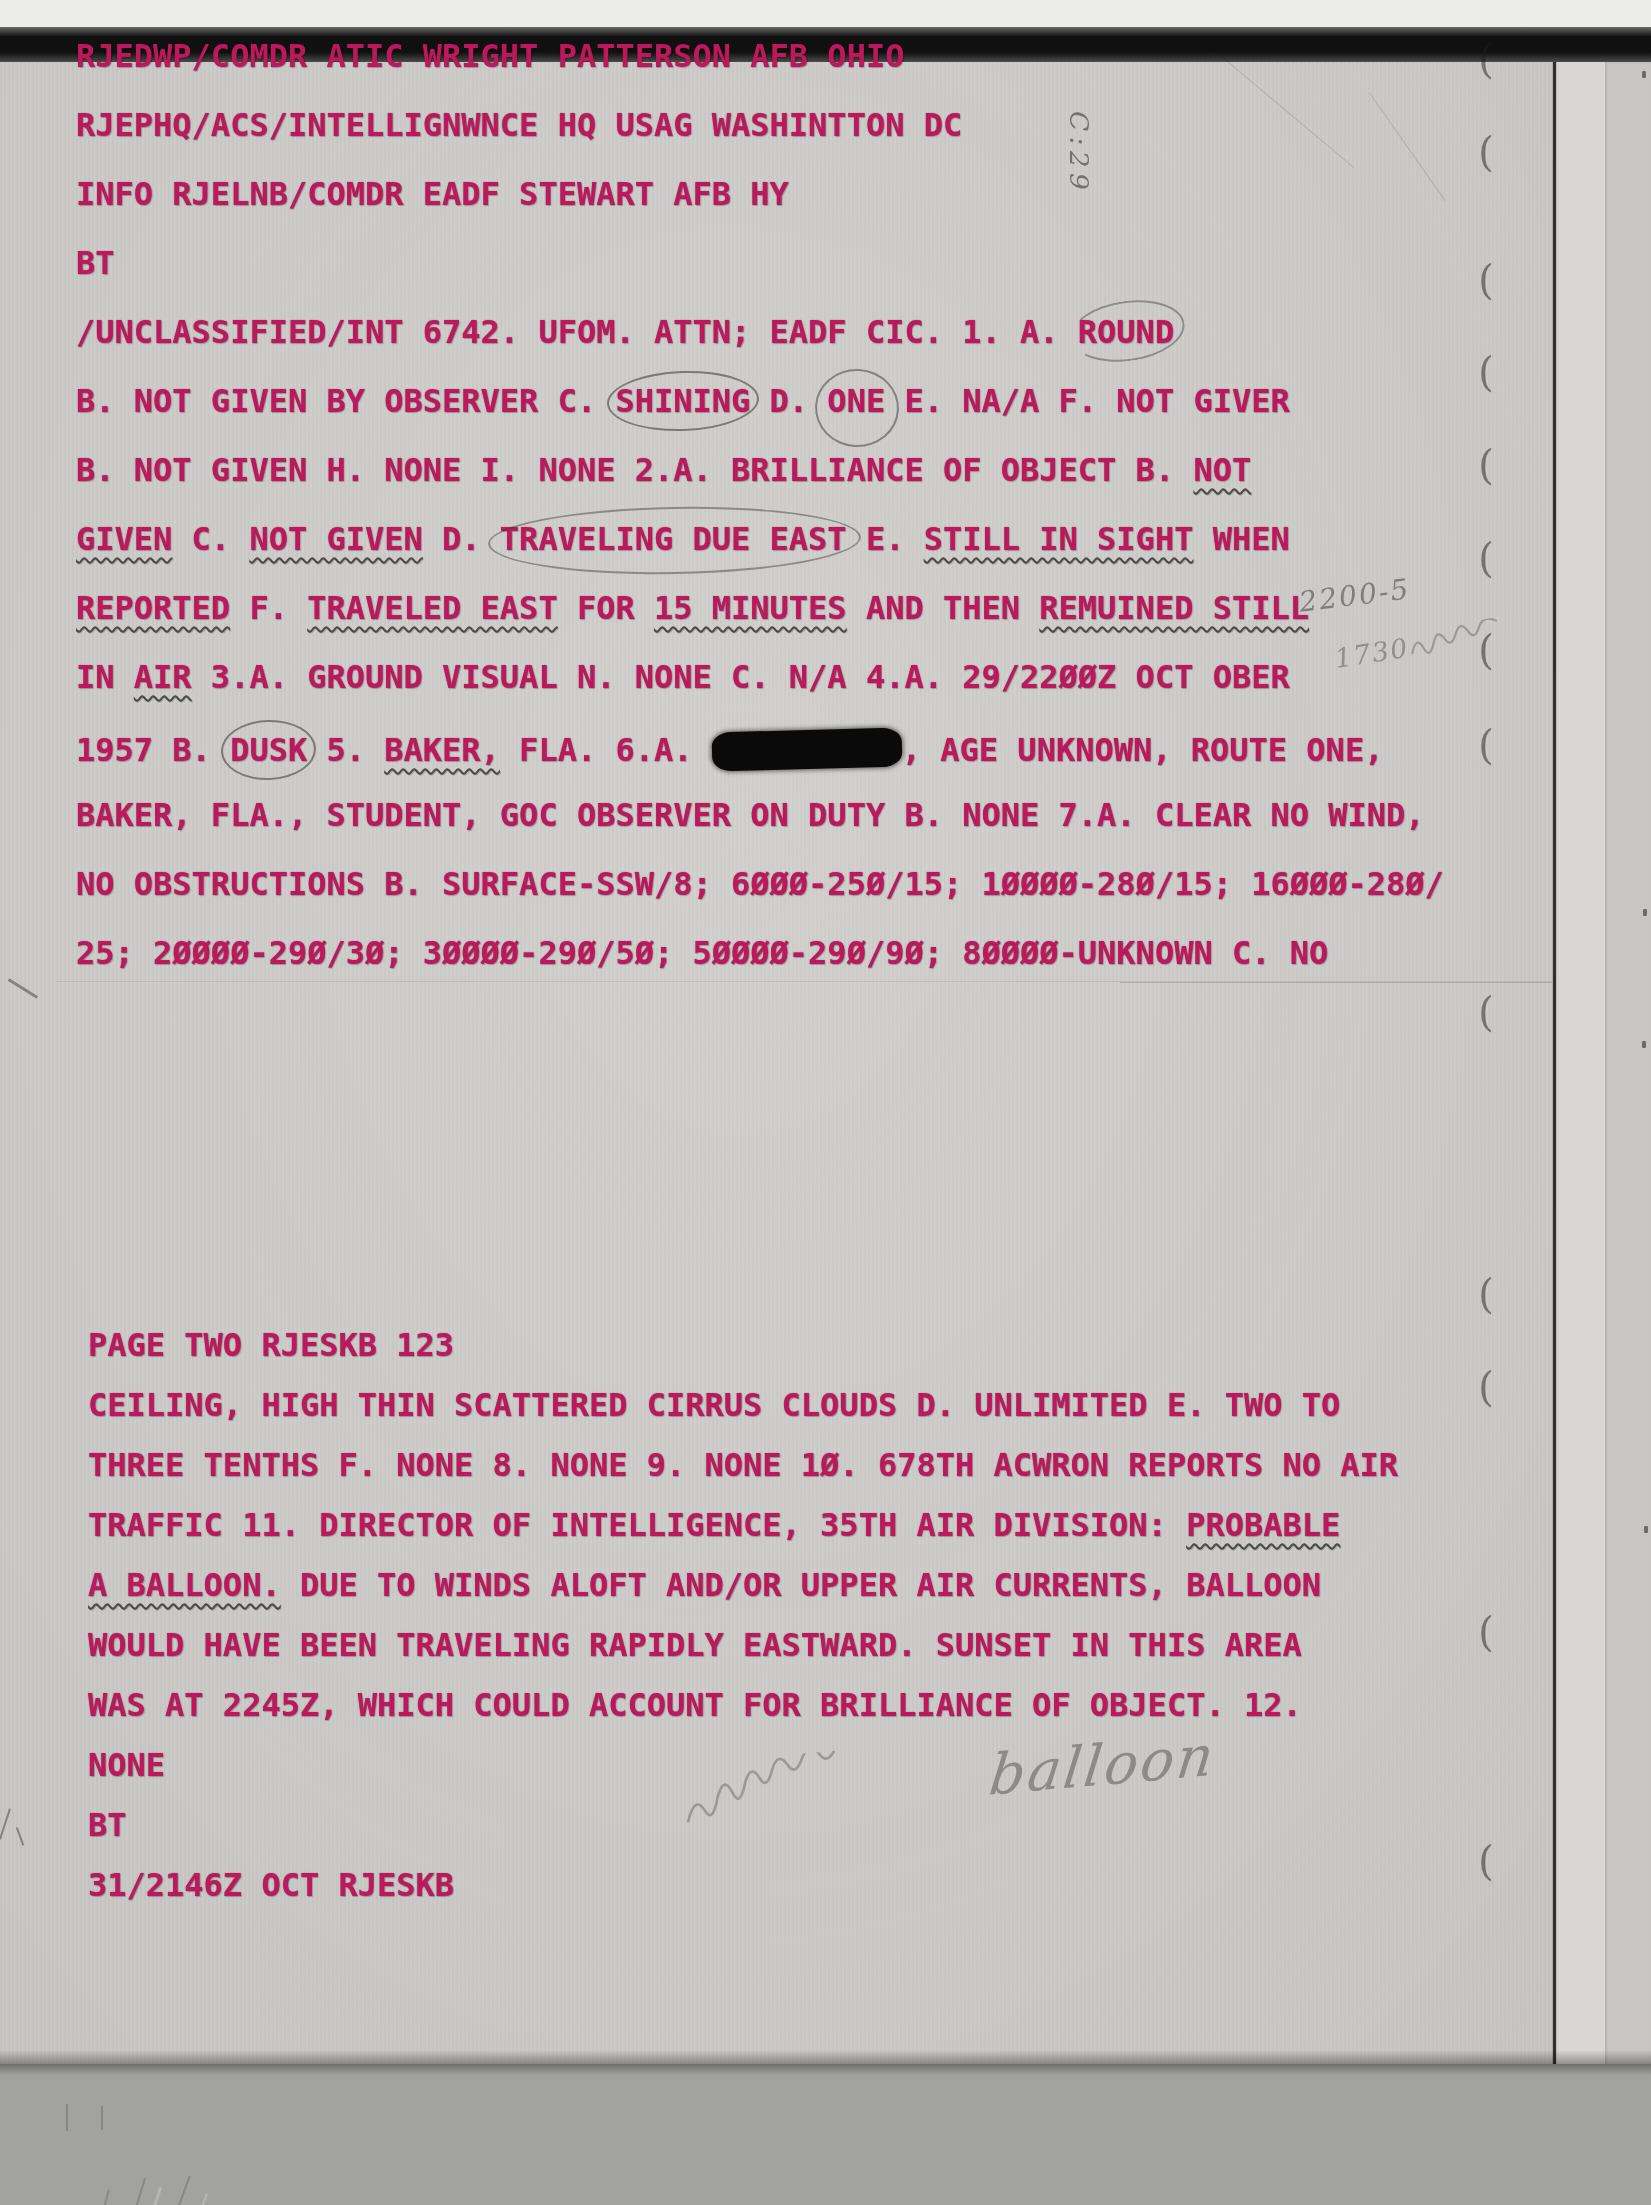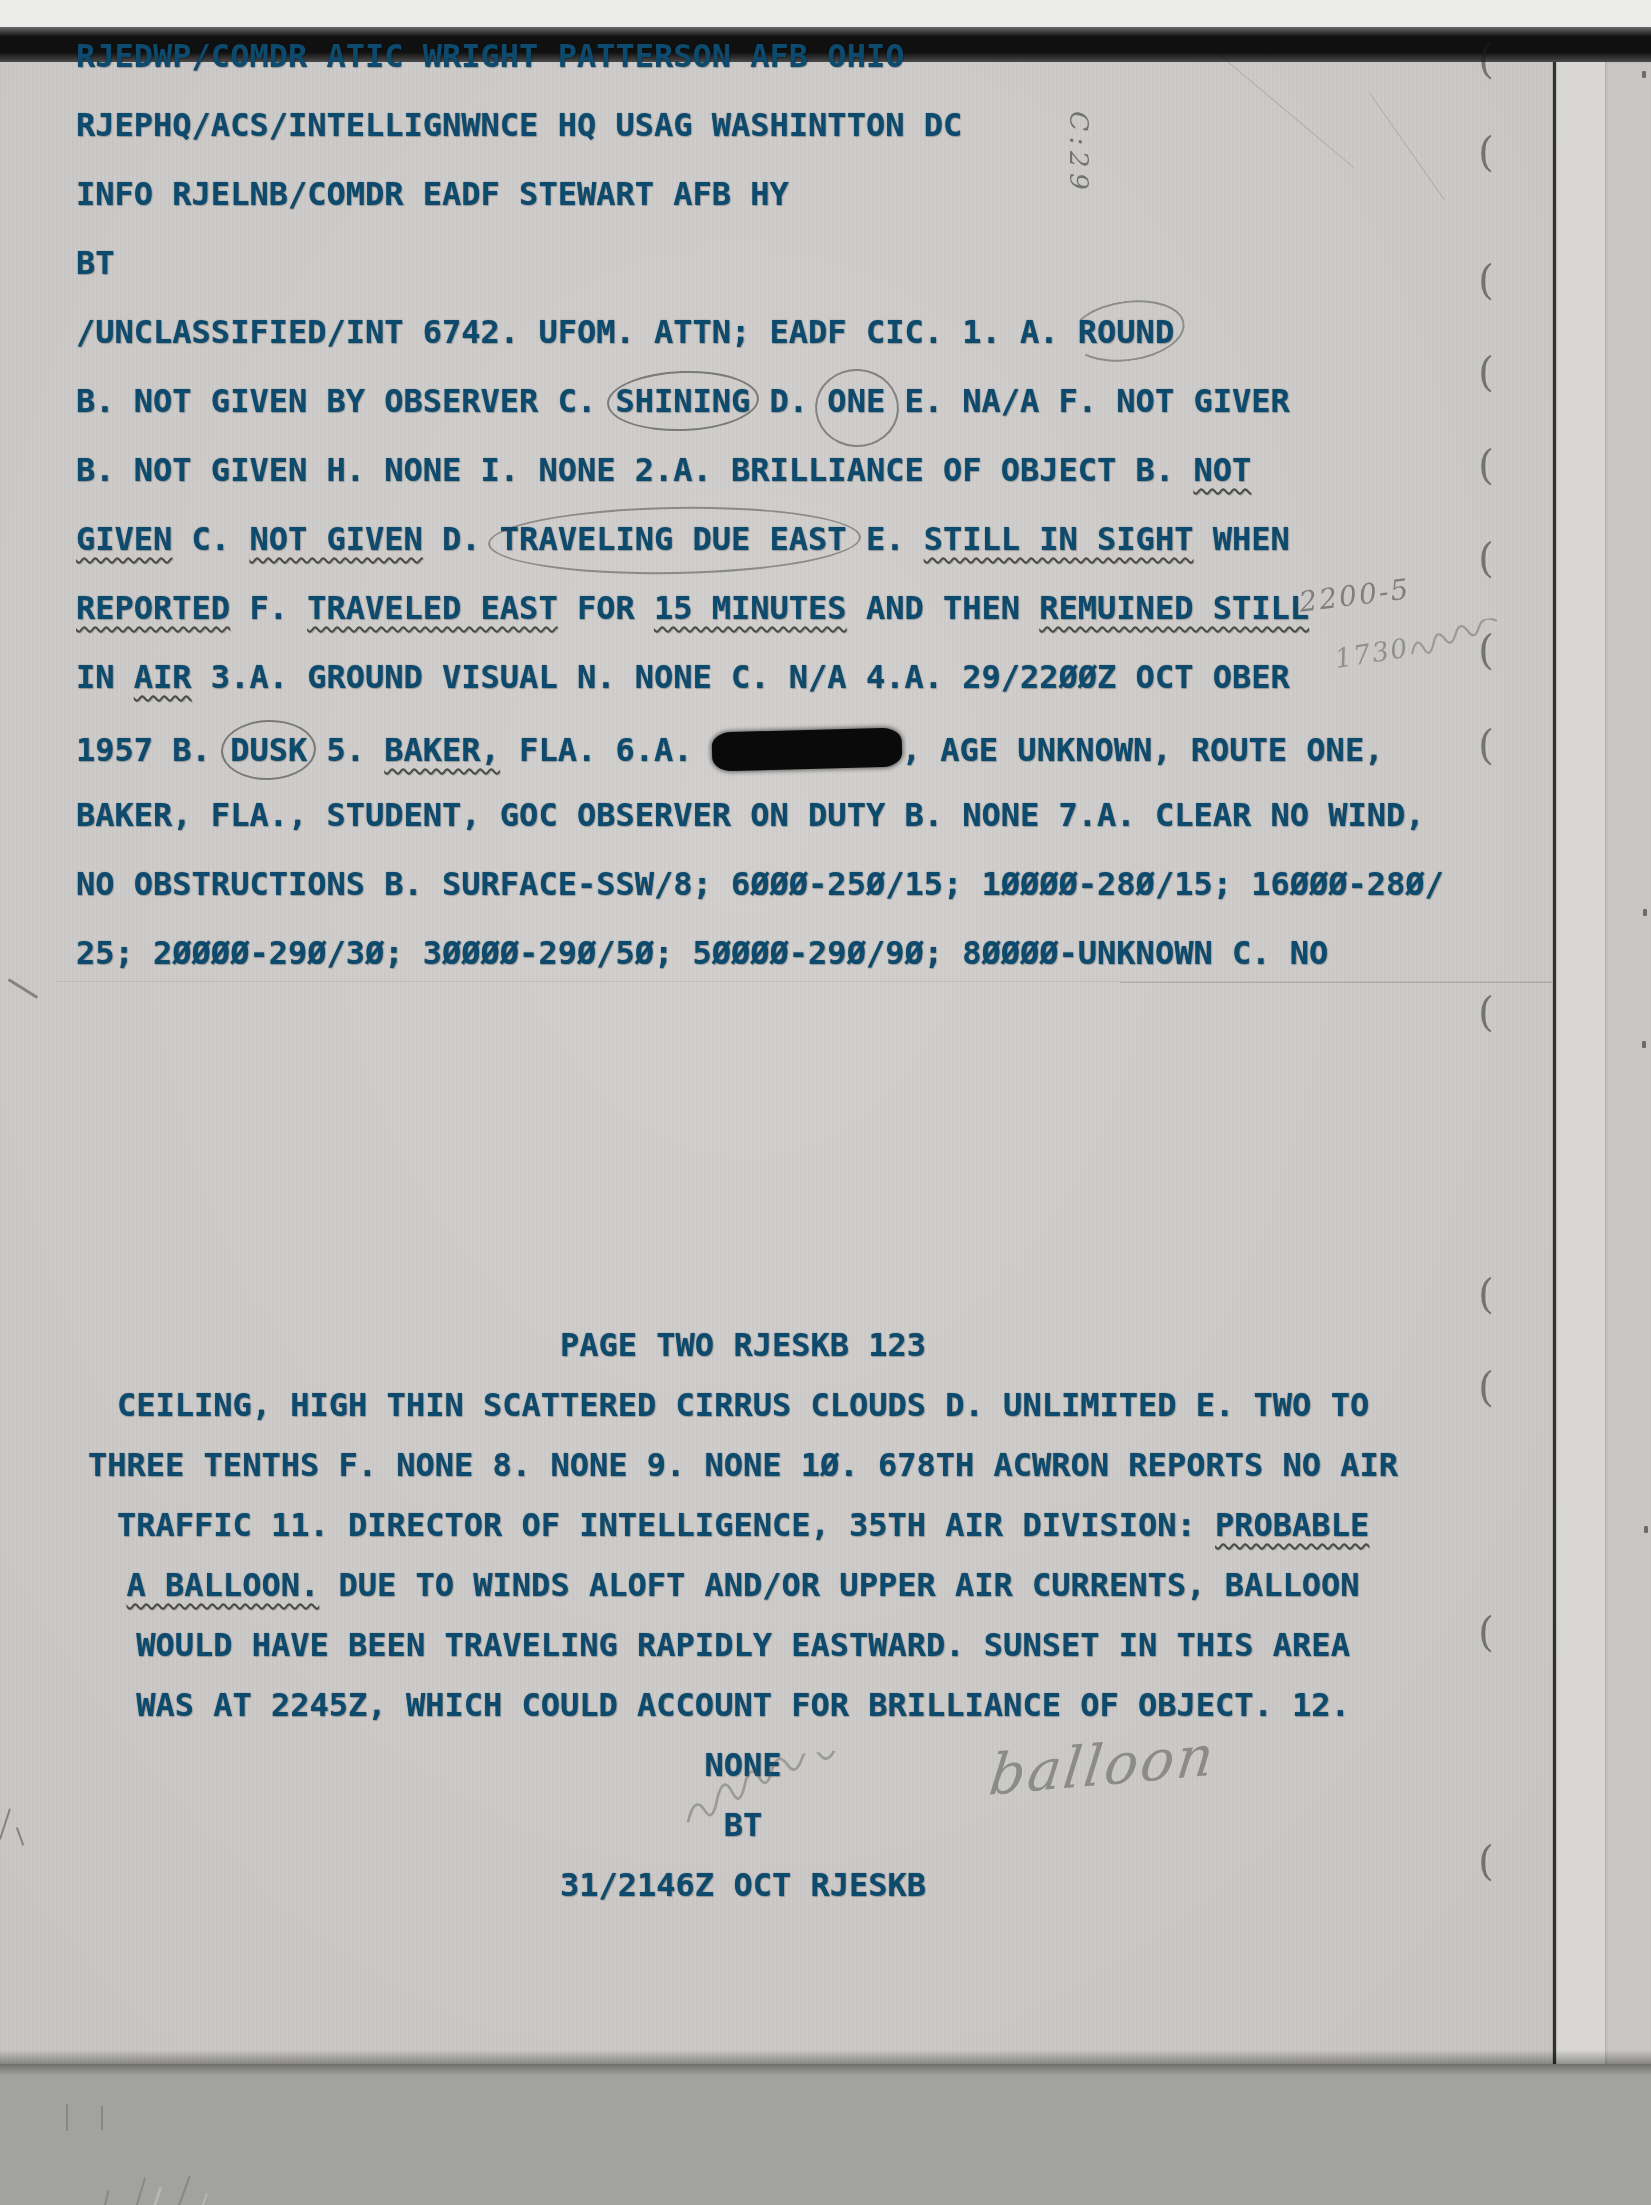--- a/index.html
+++ b/index.html
@@ -24,26 +24,26 @@
   #page-bottom-shadow{left:0;top:2050px;width:1651px;height:15px;
            background:linear-gradient(180deg,rgba(0,0,0,0),rgba(0,0,0,.35));}
   .crease{position:absolute;background:rgba(0,0,0,.16);}
   .crease.lt{background:rgba(255,255,255,.22);}
   #fold{left:57px;top:981px;width:1495px;height:1.3px;background:rgba(0,0,0,.08);}
   #fold2{left:1120px;top:982px;width:432px;height:1.3px;background:rgba(0,0,0,.15);}
   .tick{position:absolute;background:rgba(20,20,20,.38);}
   .speck{position:absolute;width:4px;height:7px;background:rgba(15,15,15,.5);border-radius:1.3px;}
   .scratch{position:absolute;height:1.3px;background:rgba(0,0,0,.13);}
   
-  .block{position:absolute;color:#0c4a6e;font-size:32px;font-weight:700;line-height:32px;
+  .block{position:absolute;color:#be185d;font-size:32px;font-weight:700;line-height:32px;
          white-space:pre;text-shadow:0 0 1.3px rgba(15,15,15,.45),0.9px 0.9px 0.9px rgba(15,15,15,.22);}
   #block1{left:76px;top:40px;}
   #block2{left:88px;top:1329px;}
   #block1 .tline{height:69px;}
-  #block2 .tline{height:60px;text-align:center;}
+  #block2 .tline{height:60px;}
   .seg{position:relative;white-space:pre;}
   .u{text-decoration:underline wavy rgba(55,55,53,.62);text-decoration-thickness:2.2px;text-underline-offset:7px;}
   .circ::after,.circb::after,.circw::after,.circo::after{
      content:'';position:absolute;border:2.6px solid rgba(55,55,53,.55);border-radius:50%;pointer-events:none;}
   .circ::after{left:-8.8px;right:-8.8px;top:-10.6px;bottom:-11.5px;transform:rotate(-2deg);}
   .circb::after{left:-12.3px;right:-14px;top:-13.2px;bottom:-27px;transform:rotate(3deg);border-color:rgba(55,55,53,.5);}
   .circw::after{left:-12.3px;right:-14px;top:-13.2px;bottom:-16px;transform:rotate(-1deg);border-color:rgba(55,55,53,.45);}
   .circo::after{left:-8px;right:-10.6px;top:-12.3px;bottom:-9.7px;transform:rotate(-8deg);
                 border-color:rgba(55,55,53,.42);border-left-color:transparent;}
   .redact{display:inline-block;width:190px;height:39px;background:#0a0a0a;border-radius:19.4px/14px;

